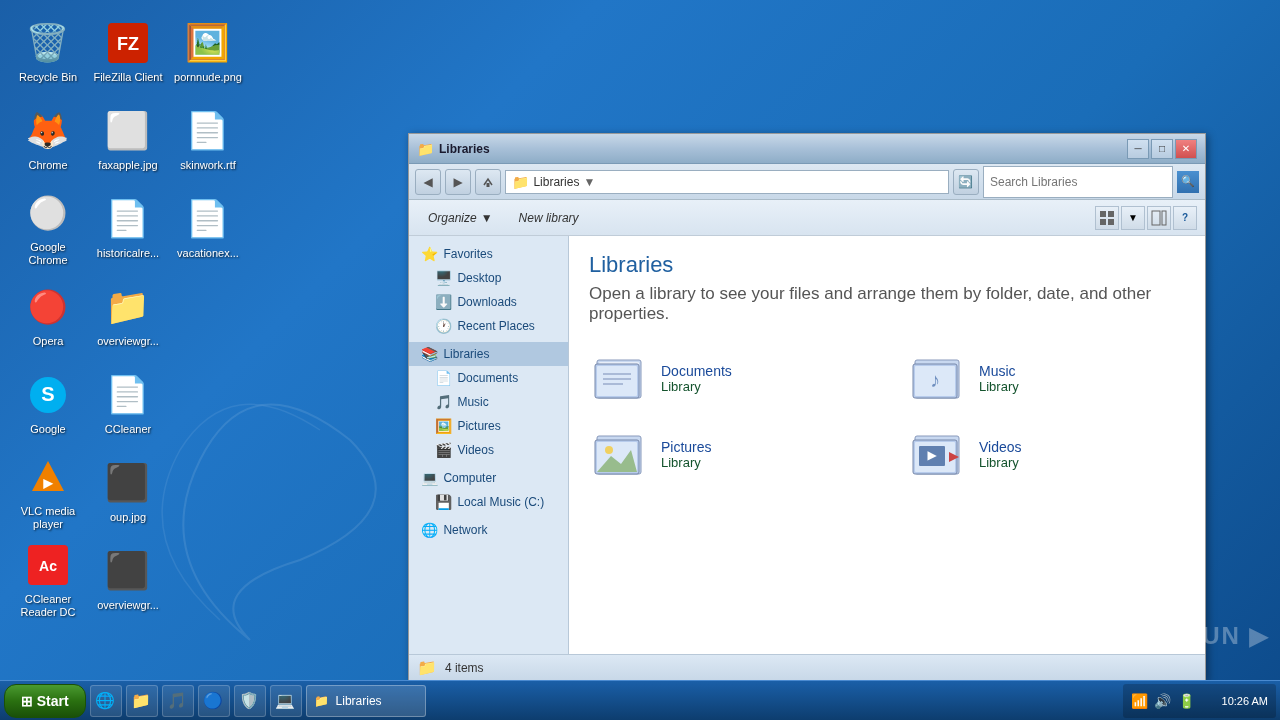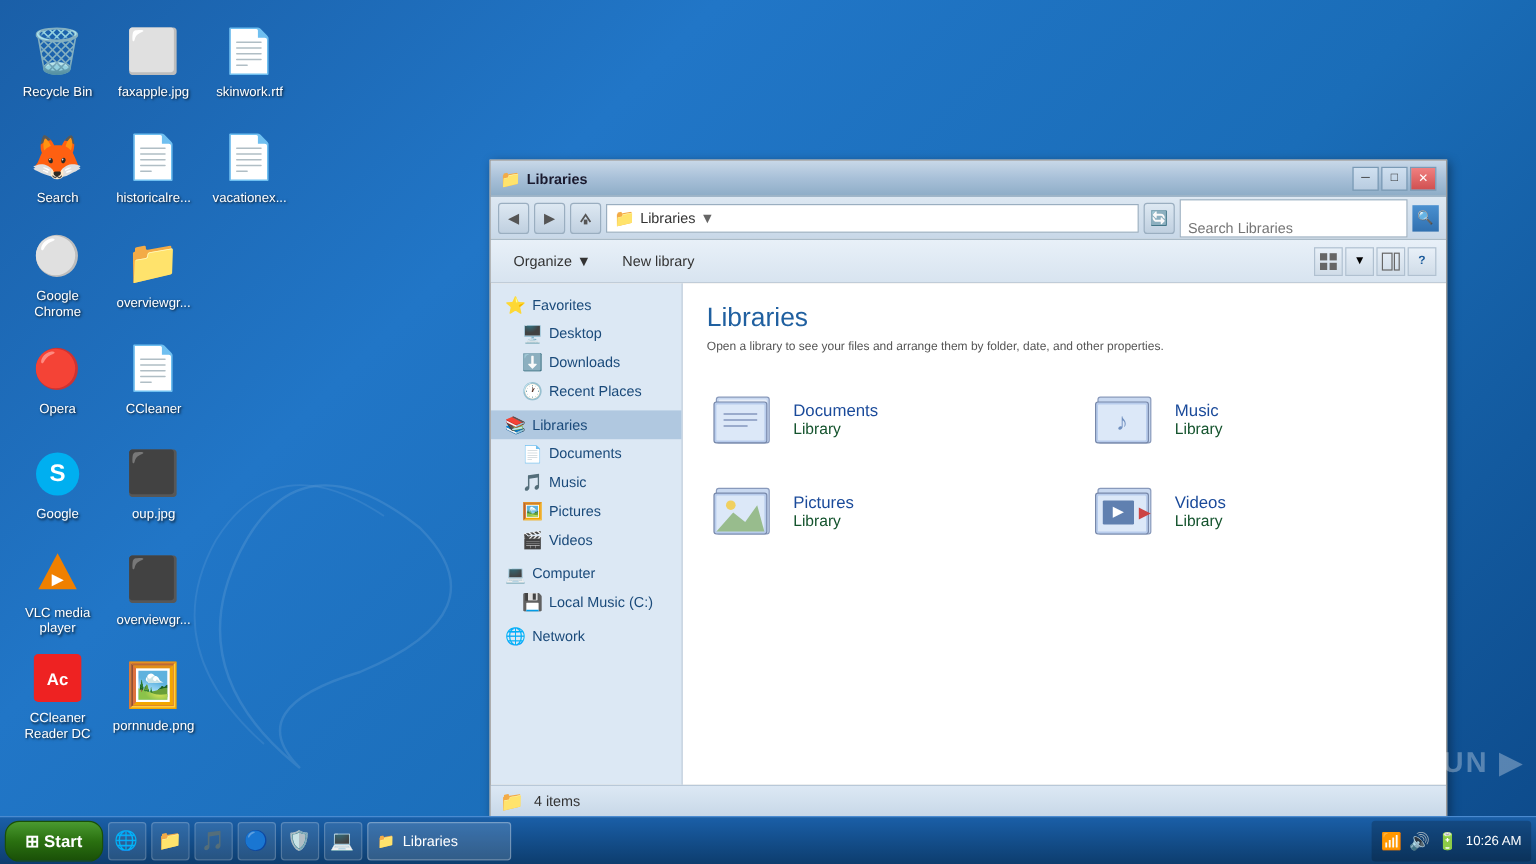--- a/index.html
+++ b/index.html
@@ -157,21 +157,21 @@
       color: #333;
     }
     .address-path-icon { margin-right: 4px; font-size: 14px; }
     .address-path-arrow { margin: 0 4px; color: #666; }
     .search-box {
       width: 190px;
       height: 32px;
       border: 1px solid #9aaec0;
       background: white;
       display: flex;
-      align-items: flex-end;
+      align-items: center;
       padding: 0 6px;
     }
     .search-input {
       flex: 1;
       border: none;
       outline: none;
       font-size: 12px;
       color: #888;
       background: transparent;
     }
@@ -203,20 +203,21 @@
       padding: 0 10px;
       border: 1px solid transparent;
       background: transparent;
       font-size: 12px;
       cursor: pointer;
       display: flex;
       align-items: center;
       gap: 4px;
       color: #333;
       border-radius: 3px;
+      font-style: italic;
     }
     .toolbar-spacer { flex: 1; }
     .view-btns {
       display: flex;
       align-items: center;
       gap: 2px;
     }
     .view-btn {
       width: 24px;
       height: 24px;
@@ -275,21 +276,21 @@
       padding: 16px 20px;
       overflow-y: auto;
     }
     .main-title {
       font-size: 22px;
       color: #2060a0;
       font-weight: normal;
       margin-bottom: 6px;
     }
     .main-subtitle {
-      font-size: 10px;
+      font-size: 17px;
       color: #555;
       margin-bottom: 24px;
     }
     .library-grid {
       display: grid;
       grid-template-columns: 1fr 1fr;
       gap: 16px 40px;
     }
     .library-item {
       display: flex;
@@ -399,20 +400,21 @@
       gap: 6px;
       padding: 0 8px;
       background: rgba(0,0,0,0.2);
       height: 34px;
       border-radius: 3px;
     }
     .tray-time {
       color: white;
       font-size: 11px;
       text-align: center;
+      margin-left: 20px;
     }
     .tray-icon {
       color: white;
       font-size: 14px;
     }
 
     
     .watermark {
       position: absolute;
       bottom: 70px;
@@ -428,21 +430,21 @@
 <body>
 
 <div class="desktop-icons">
 
   <div class="desktop-icon">
     <div class="icon-img">🗑️</div>
     <div class="icon-label">Recycle Bin</div>
   </div>
   <div class="desktop-icon">
     <div class="icon-img">🦊</div>
-    <div class="icon-label">Search</div>
+    <div class="icon-label">Chrome</div>
   </div>
   <div class="desktop-icon">
     <div class="icon-img" style="font-size:32px;">⚪</div>
     <div class="icon-label">Google Chrome</div>
   </div>
   <div class="desktop-icon">
     <div class="icon-img" style="font-size:32px;">🔴</div>
     <div class="icon-label">Opera</div>
   </div>
   <div class="desktop-icon">
@@ -465,20 +467,29 @@
   </div>
 
   <div class="desktop-icon" style="margin-left:0">
     <div class="icon-img">
       <svg width="40" height="40" viewBox="0 0 40 40">
           <rect width="40" height="40" rx="4" fill="#e22"></rect>
           <text x="20" y="26" text-anchor="middle" font-size="14" fill="white" font-weight="bold">Ac</text>
         </svg>
     </div>
     <div class="icon-label">CCleaner Reader DC</div>
+  </div>
+  <div class="desktop-icon">
+    <div class="icon-img">
+      <svg width="40" height="40" viewBox="0 0 40 40">
+          <rect width="40" height="40" rx="4" fill="#cc2200"></rect>
+          <text x="20" y="27" text-anchor="middle" font-size="18" fill="white" font-weight="bold">FZ</text>
+        </svg>
+    </div>
+    <div class="icon-label">FileZilla Client</div>
   </div>
   <div class="desktop-icon">
     <div class="icon-img">⬜</div>
     <div class="icon-label">faxapple.jpg</div>
   </div>
   <div class="desktop-icon">
     <div class="icon-img">📄</div>
     <div class="icon-label">historicalre...</div>
   </div>
   <div class="desktop-icon">

